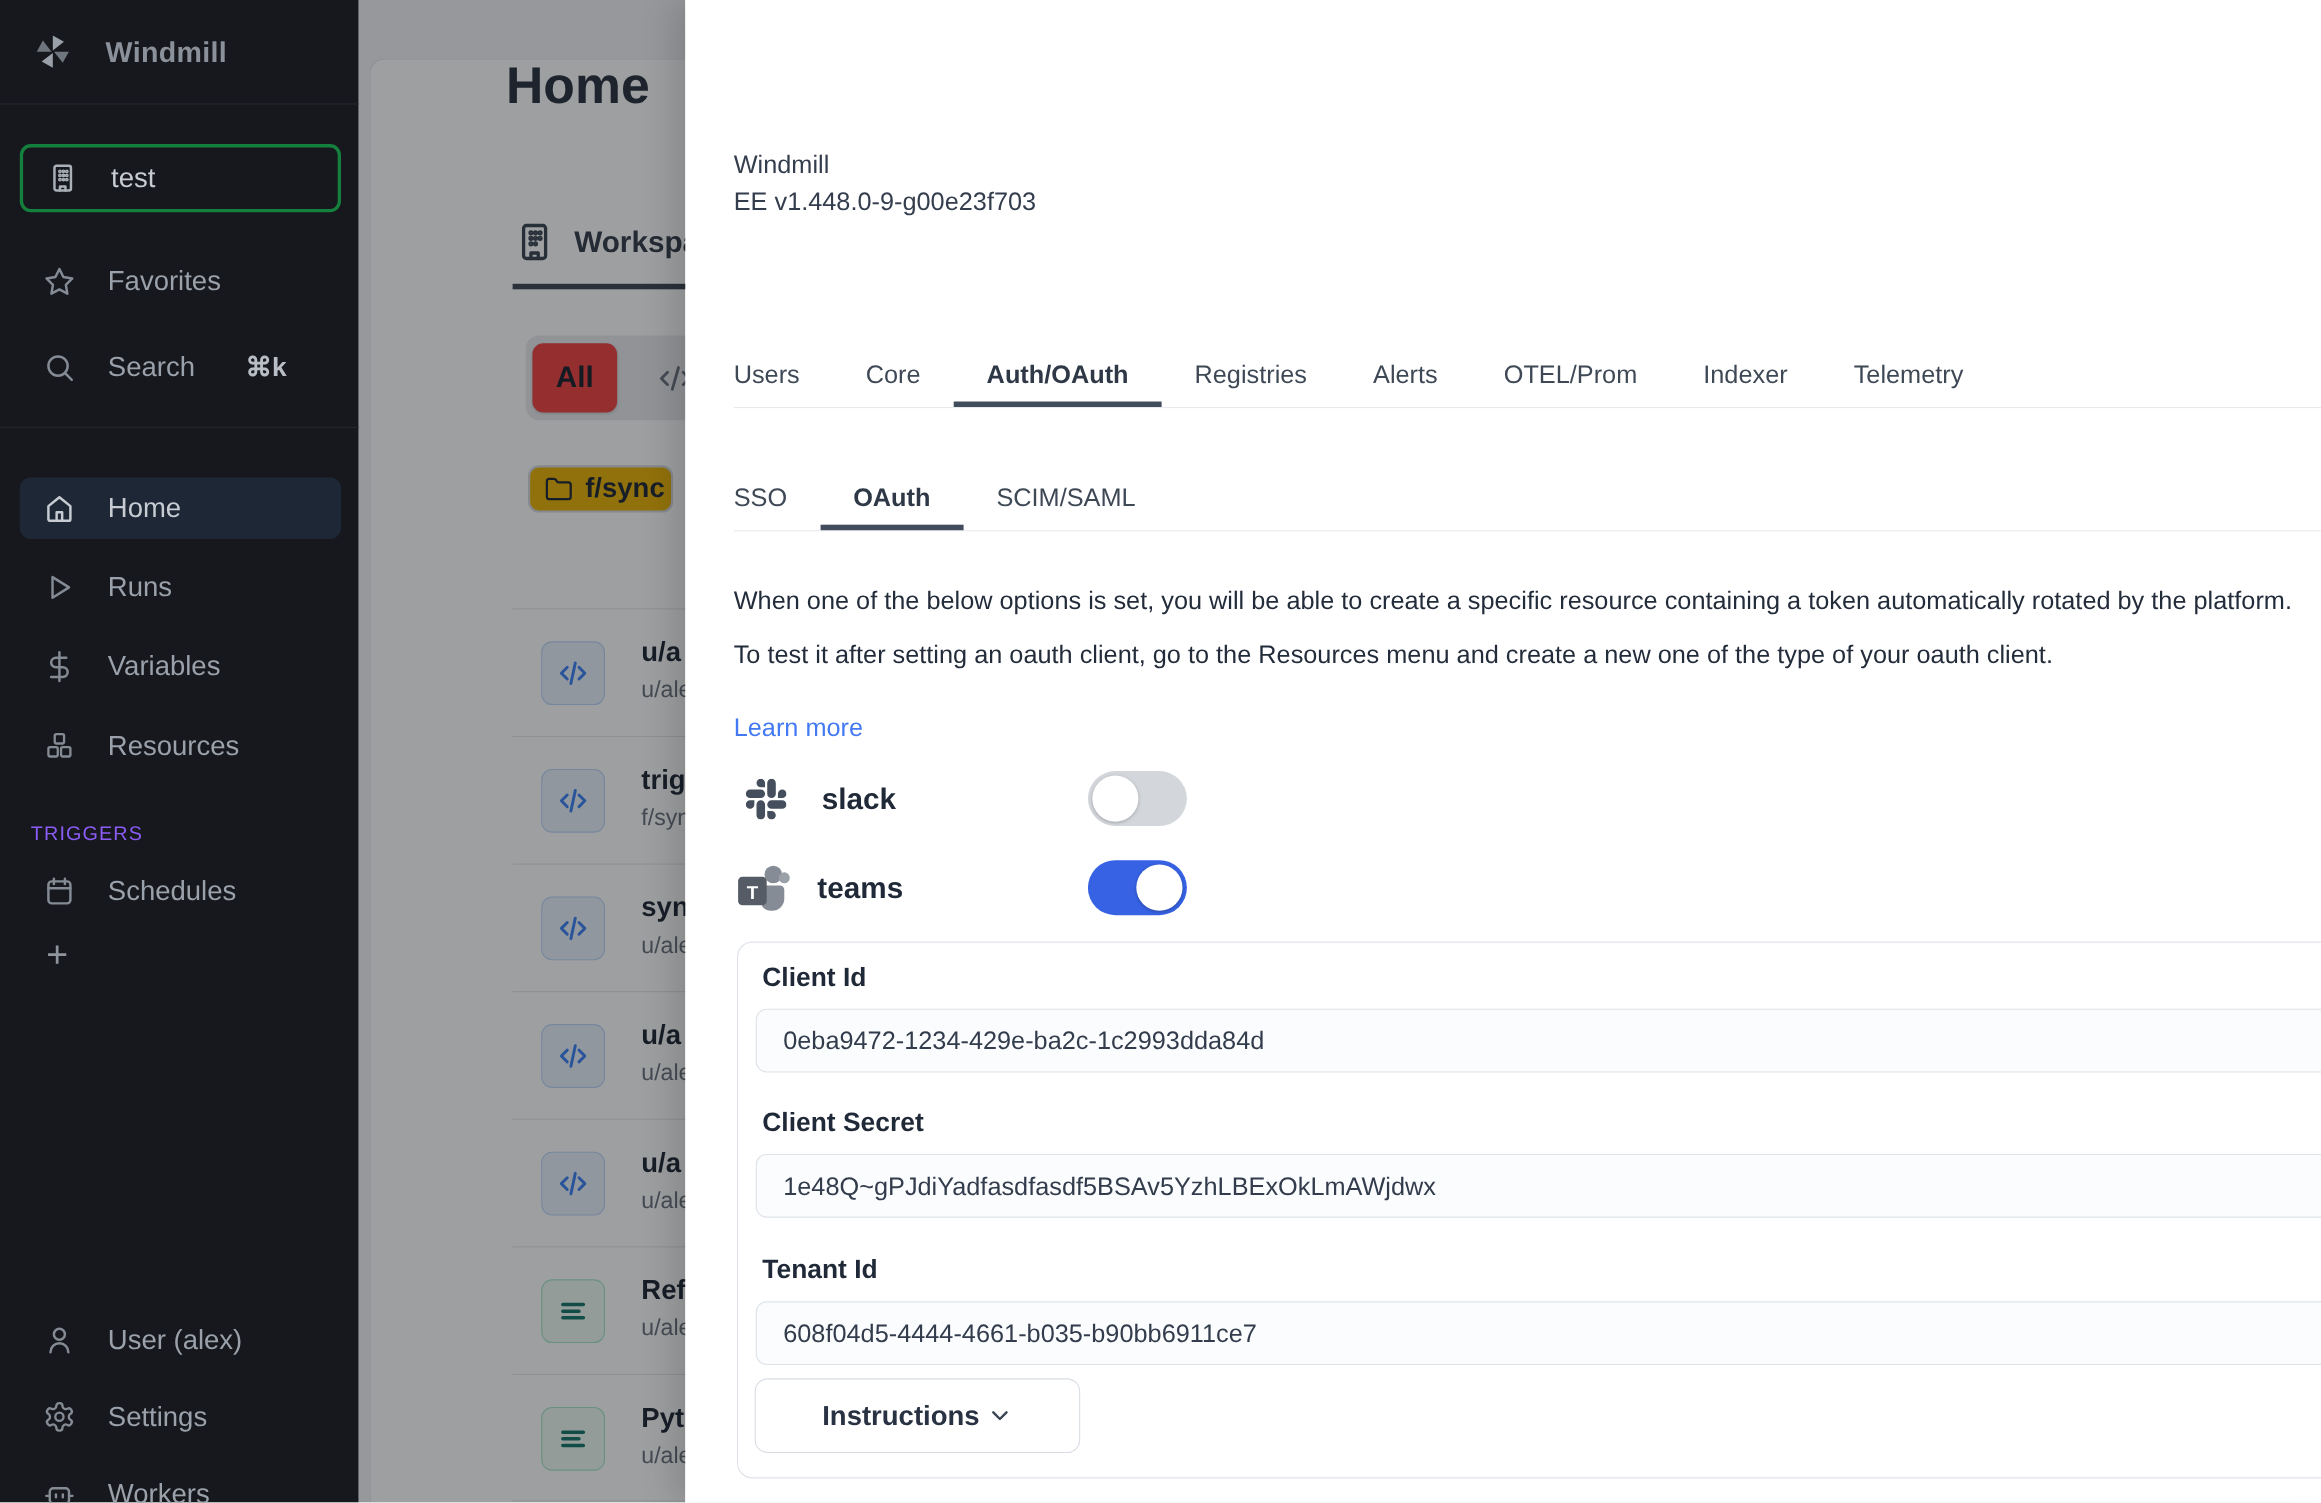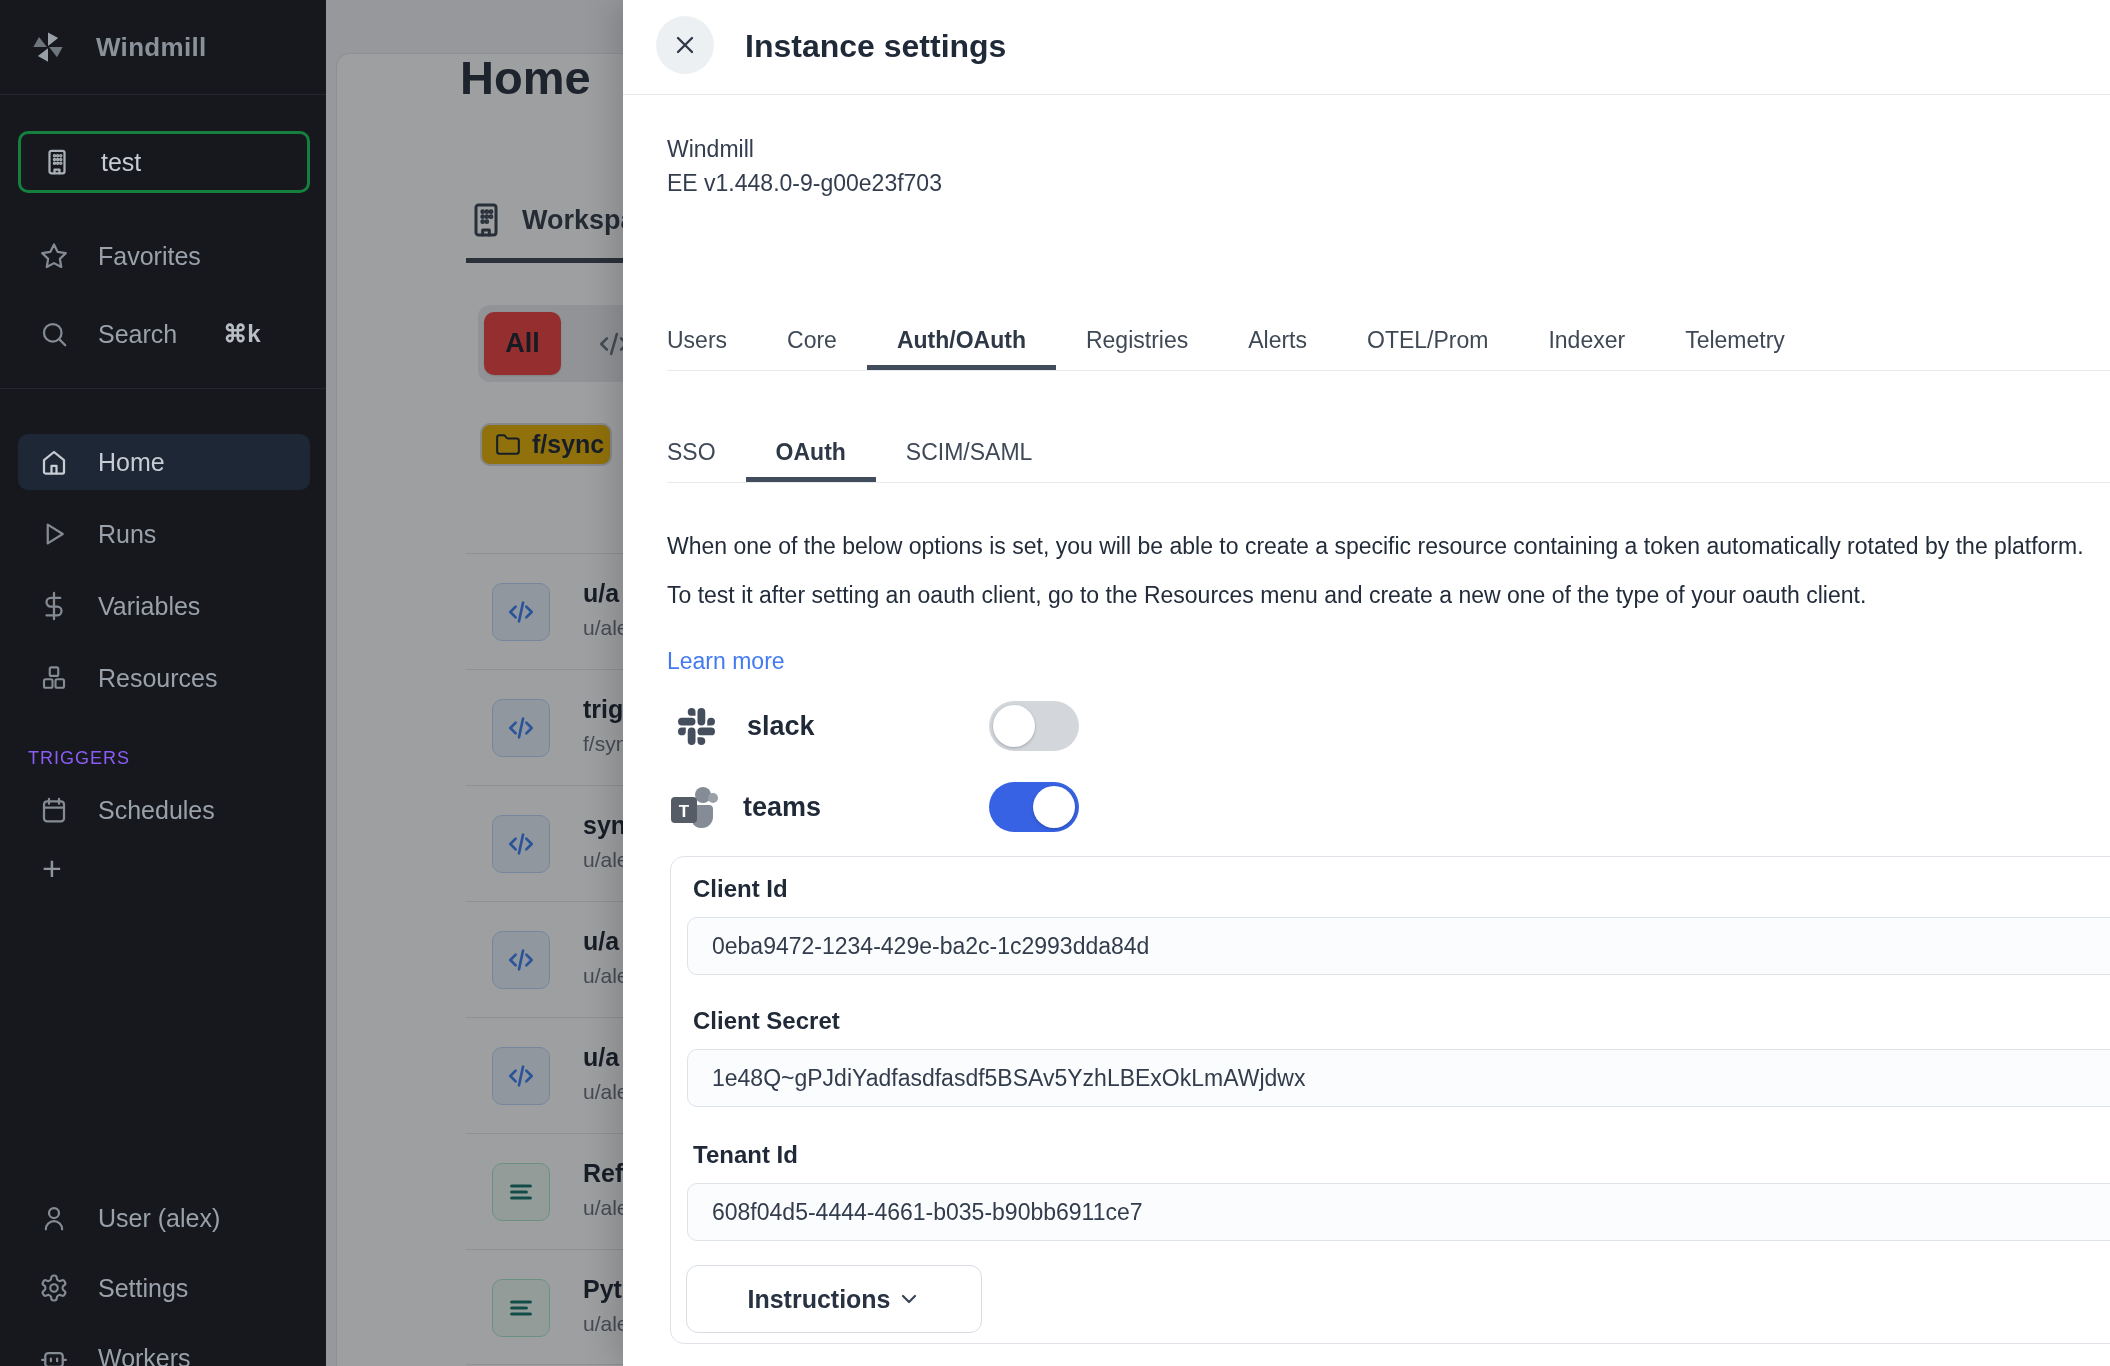--- a/index.html
+++ b/index.html
@@ -86,21 +86,21 @@
                   box-shadow:0 1px 3px rgba(0,0,0,.25); }
   .toggle.off .knob { left:4px; }
   .toggle.on  .knob { right:4px; }
 
   .form-box { position:absolute; left:47px; top:856px; width:1500px; height:488px;
               border:1px solid #dfe3e9; border-radius:14px; }
   .f-label { position:absolute; left:22px; font-size:24px; font-weight:700; color:#1f2937; white-space:nowrap; }
   .f-input { position:absolute; left:16px; width:1460px; height:58px; background:#fbfcfd;
              border:1px solid #dee3e9; border-radius:10px; font-family:"Liberation Sans",sans-serif;
              font-size:23px; color:#323c4c; padding:0 24px; outline:none; }
-  .instructions-btn { position:absolute; left:15px; top:408px; width:296px; height:68px; background:#fff;
+  .instructions-btn { position:absolute; left:15px; top:396px; width:296px; height:68px; background:#fff;
              border:1px solid #d8dde3; border-radius:12px; display:flex; align-items:center; justify-content:center;
              gap:6px; font-size:25px; font-weight:600; color:#283243; cursor:pointer; }
 </style>
 </head>
 <body>
 
 <div class="sidebar">
   <div class="sb-header">
     <span class="ic">
       <svg width="36" height="36" viewBox="0 0 32 32">
@@ -347,30 +347,20 @@
       </span>
       <span class="r-title">Pyt</span>
       <span class="r-sub">u/ale</span>
     </div>
   </div>
 </div>
 
 <div class="dim"></div>
 
 <div class="drawer">
-  <div class="dr-header">
-    <div class="dr-close">
-      <span>
-        <svg width="28" height="28" viewBox="0 0 24 24" fill="none" stroke="#2f3847" stroke-width="2" stroke-linecap="round">
-            <path d="M6 6l12 12M18 6L6 18"></path>
-          </svg>
-      </span>
-    </div>
-    <div class="dr-title">Instance settings</div>
-  </div>
 
   <div class="dr-version">
     <div>Windmill</div>
     <div>EE v1.448.0-9-g00e23f703</div>
   </div>
 
   <div class="tabs">
     <div class="tab">Users</div>
     <div class="tab">Core</div>
     <div class="tab active">Auth/OAuth</div>

